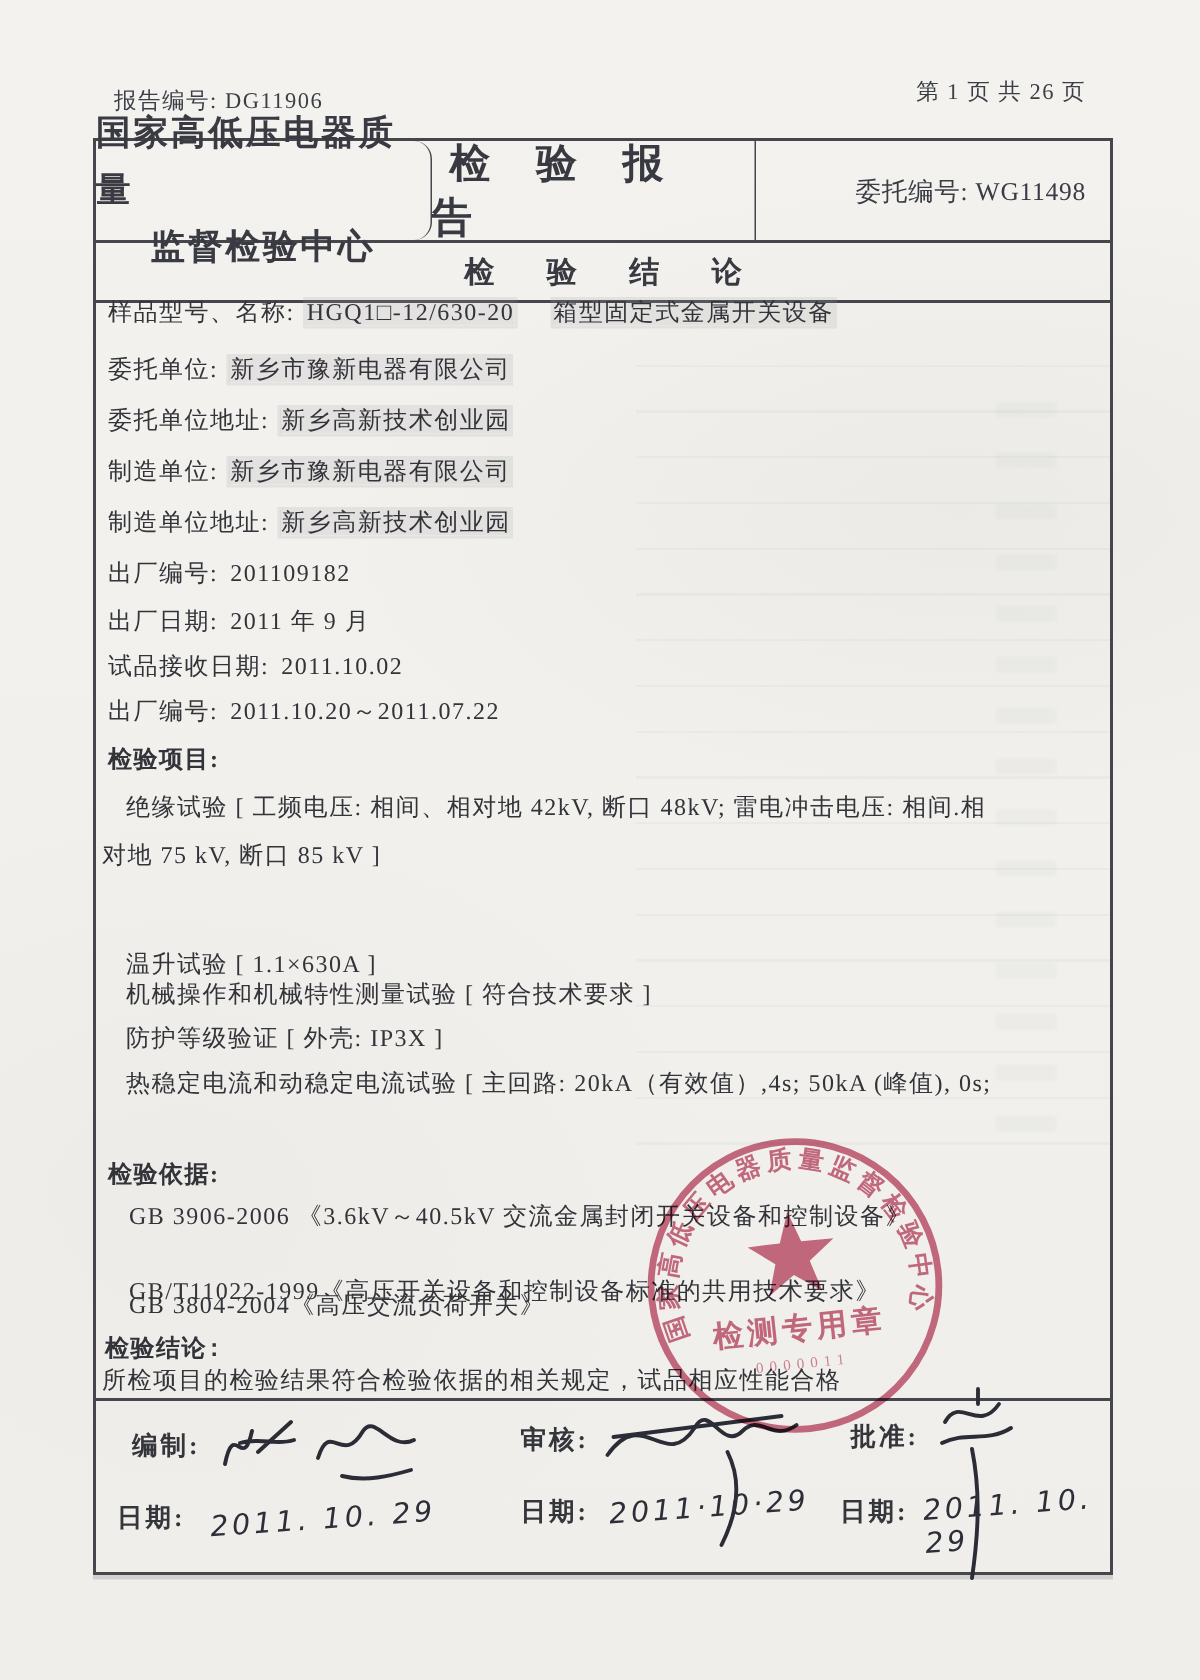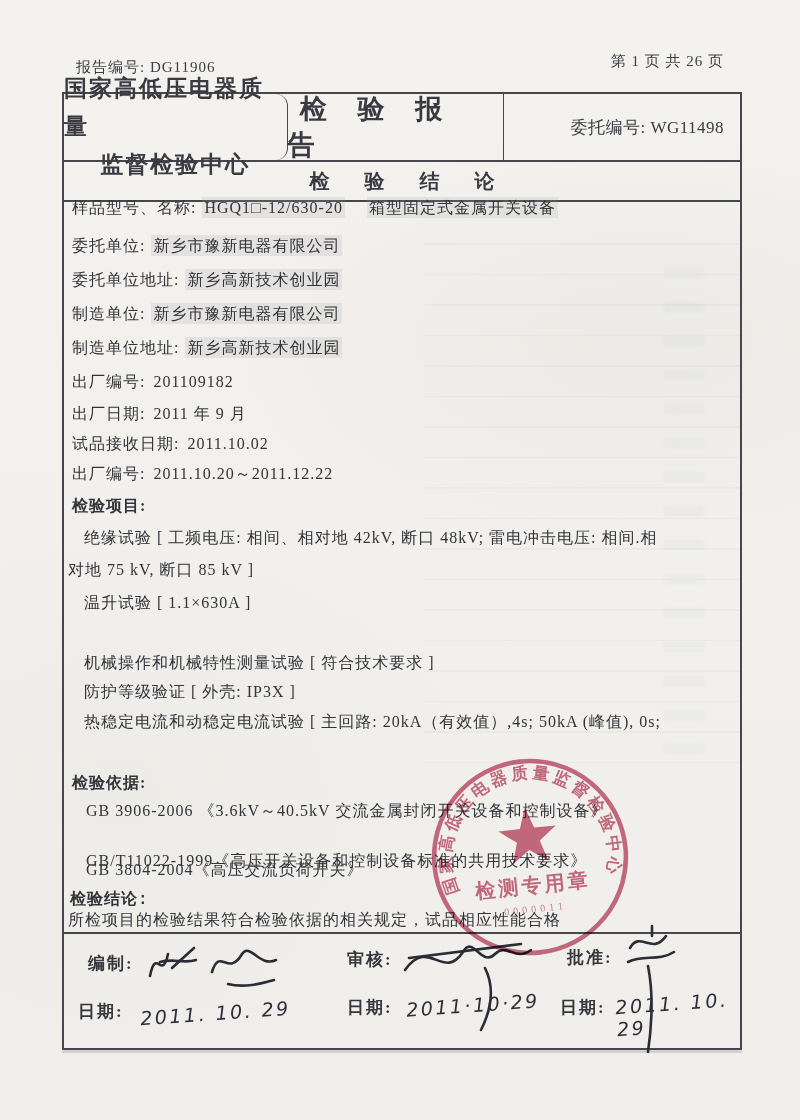--- a/index.html
+++ b/index.html
@@ -103,27 +103,27 @@
     <div class="line" style="left:8px;top:278px;">
       <span class="lbl">出厂编号:</span><span>201109182</span>
     </div>
     <div class="line" style="left:8px;top:310px;">
       <span class="lbl">出厂日期:</span><span>2011 年 9 月</span>
     </div>
     <div class="line" style="left:8px;top:340px;">
       <span class="lbl">试品接收日期:</span><span>2011.10.02</span>
     </div>
     <div class="line" style="left:8px;top:370px;">
-      <span class="lbl">出厂编号:</span><span>2011.10.20～2011.12.22</span>
+      <span class="lbl">出厂编号:</span><span>2011.10.20～2011.07.22</span>
     </div>
 
     <div class="line" style="left:8px;top:402px;font-weight:600;">检验项目:</div>
     <div class="line" style="left:20px;top:434px;">绝缘试验 [ 工频电压: 相间、相对地 42kV, 断口 48kV; 雷电冲击电压: 相间.相</div>
     <div class="line" style="left:4px;top:466px;">对地 75 kV, 断口 85 kV ]</div>
-    <div class="line" style="left:20px;top:499px;">温升试验 [ 1.1×630A ]</div>
+    <div class="line" style="left:20px;top:539px;">温升试验 [ 1.1×630A ]</div>
     <div class="line" style="left:20px;top:559px;">机械操作和机械特性测量试验 [ 符合技术要求 ]</div>
     <div class="line" style="left:20px;top:588px;">防护等级验证 [ 外壳: IP3X ]</div>
     <div class="line" style="left:20px;top:618px;">热稳定电流和动稳定电流试验 [ 主回路: 20kA（有效值）,4s; 50kA (峰值), 0s;</div>
 
     <div class="line" style="left:8px;top:679px;font-weight:600;">检验依据:</div>
     <div class="line" style="left:22px;top:707px;">GB 3906-2006 《3.6kV～40.5kV 交流金属封闭开关设备和控制设备》</div>
     <div class="line" style="left:22px;top:737px;margin-top:20px;">GB/T11022-1999《高压开关设备和控制设备标准的共用技术要求》</div>
     <div class="line" style="left:22px;top:766px;">GB 3804-2004《高压交流负荷开关》</div>
 
     <div class="line" style="left:6px;top:795px;font-weight:600;font-family:Liberation Mono, monospace;">检验结论:</div>

